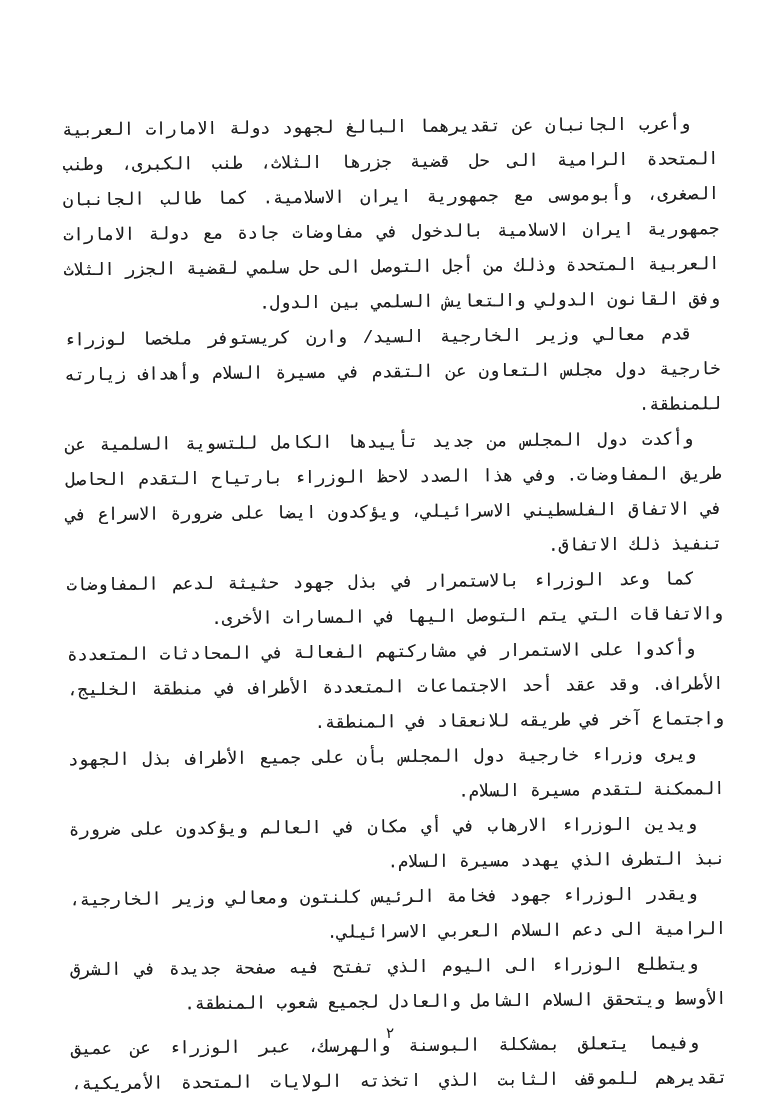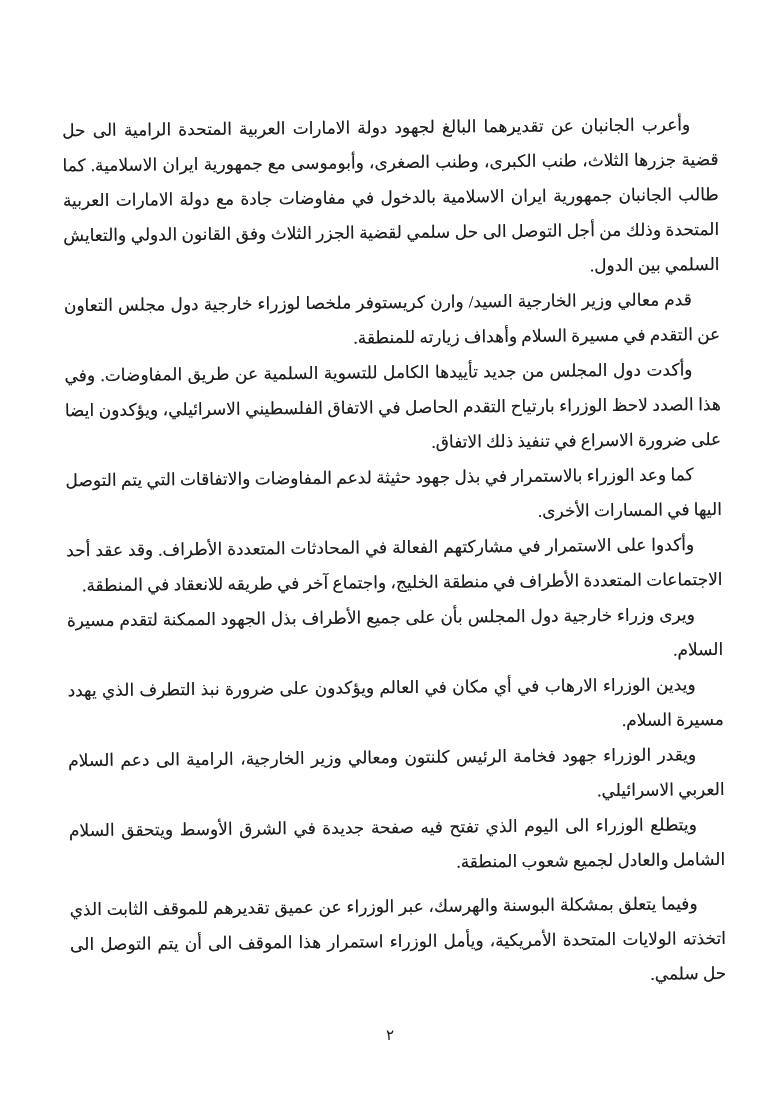--- a/index.html
+++ b/index.html
@@ -6,21 +6,21 @@
     margin: 0;
     padding: 0;
     background: #ffffff;
   }
   .sheet {
     position: relative;
     width: 780px;
     height: 1093px;
     background: #ffffff;
     overflow: hidden;
-    font-family: Liberation Serif, serif;
+    font-family: Liberation Mono, monospace;
   }
   .text-block {
     position: absolute;
     top: 107px;
     right: 62px;
     width: 656px;
     direction: rtl;
     unicode-bidi: embed;
     text-align: justify;
     font-size: 17px;

